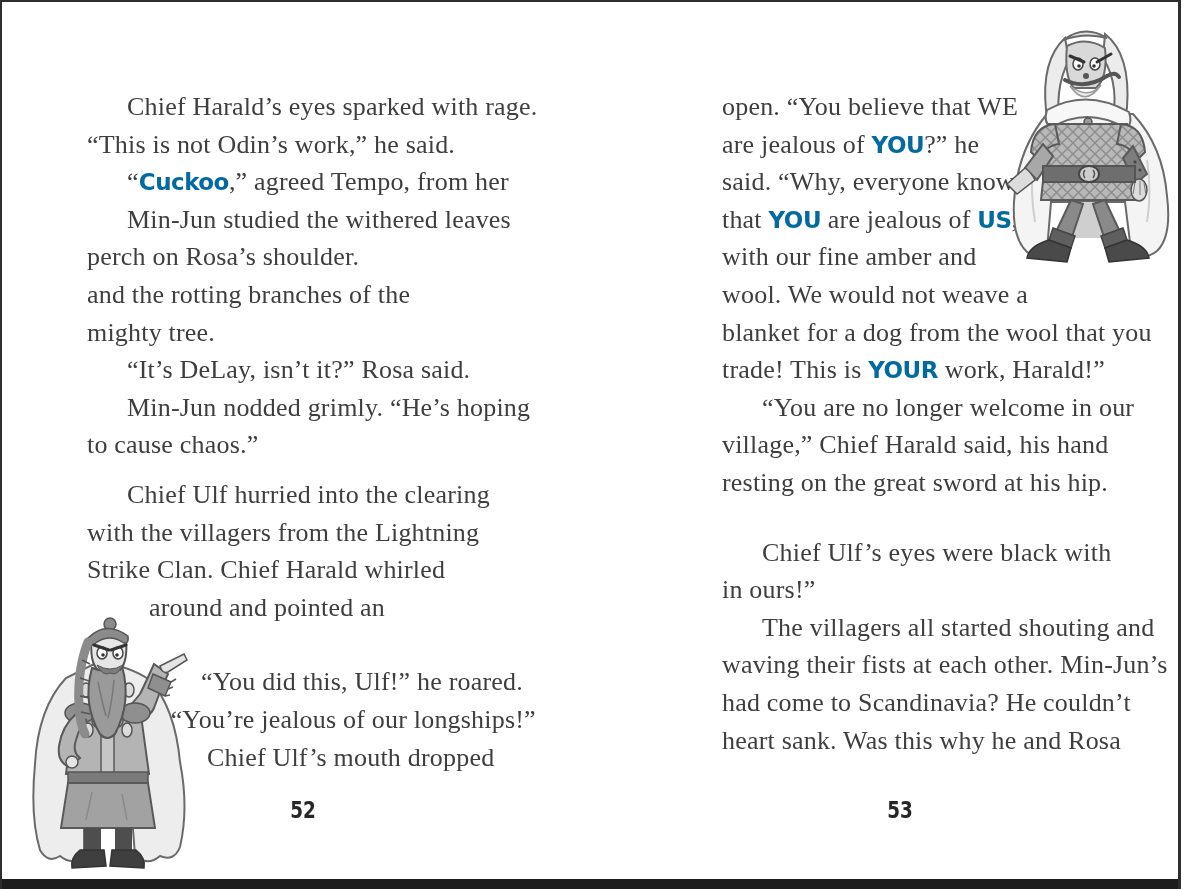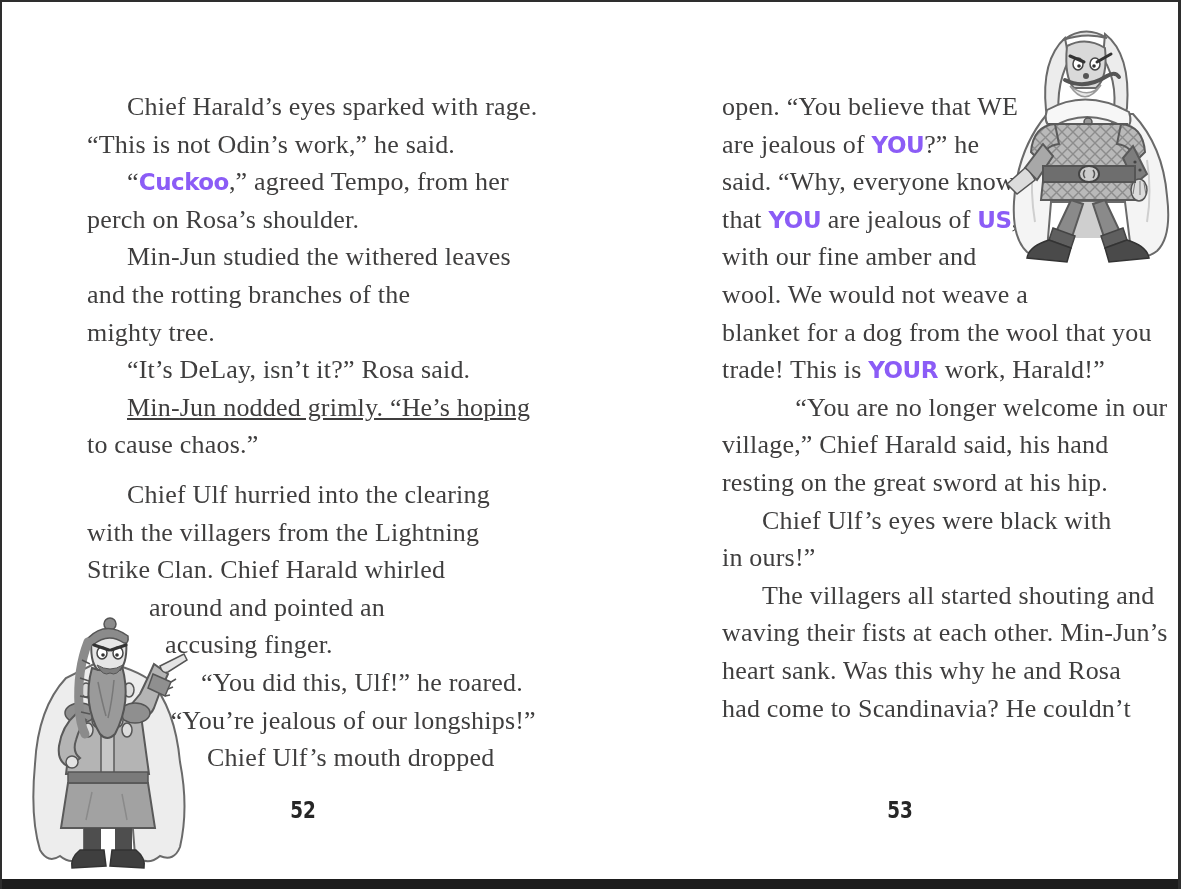--- a/index.html
+++ b/index.html
@@ -12,21 +12,21 @@
   .bottom-bar{position:absolute;left:0;right:0;bottom:0;height:10px;background:#1d1d1d;}
   .textblock{
     position:absolute;top:86px;font-size:26px;line-height:37.6px;
     color:#3f3e3e;white-space:nowrap;letter-spacing:0.2px;
   }
   .left-text{left:85px;}
   .right-text{left:720px;}
   .line{height:37.6px;}
   .funky{
     font-family:"DejaVu Sans",sans-serif;font-weight:800;font-size:23px;
-    letter-spacing:-0.5px;color:#8b5cf6;
+    letter-spacing:-0.5px;color:#0369a1;
   }
   .pagenum{
     position:absolute;font-family:"DejaVu Sans",sans-serif;font-weight:700;
     font-size:23px;color:#262626;transform:scaleX(0.8);width:90px;text-align:center;
   }
   .pagenum-left{left:256px;top:795px;}
   .pagenum-right{left:853px;top:795px;}
   .illus{position:absolute;}
   .illus-harald{left:20px;top:610px;}
   .illus-ulf{left:983px;top:20px;}
@@ -34,33 +34,32 @@
 </head>
 <body>
 
 <div class="screen">
 
   <div>
     <div class="textblock left-text">
         <div class="line" style="padding-left: 40px;"><span>Chief Harald’s eyes sparked with rage.</span></div>
         <div class="line"><span>“This is not Odin’s work,” he said.</span></div>
         <div class="line" style="padding-left: 40px;"><span>“</span><span class="funky">Cuckoo</span><span>,” agreed Tempo, from her</span></div>
+        <div class="line" style="padding-left: 40px;"><span>Min-Jun studied the withered leaves</span></div>
         <div class="line"><span>perch on Rosa’s shoulder.</span></div>
-        <div class="line" style="padding-left: 40px;"><span>Min-Jun studied the withered leaves</span></div>
         <div class="line"><span>and the rotting branches of the</span></div>
         <div class="line"><span>mighty tree.</span></div>
         <div class="line" style="padding-left: 40px;"><span>“It’s DeLay, isn’t it?” Rosa said.</span></div>
-        <div class="line" style="padding-left: 40px; text-decoration: underline;"><span>Min-Jun nodded grimly. “He’s hoping</span></div>
+        <div class="line" style="padding-left: 40px;"><span>Min-Jun nodded grimly. “He’s hoping</span></div>
         <div class="line"><span>to cause chaos.”</span></div>
         <div class="line" style="padding-left: 40px; margin-top: 12px;"><span>Chief Ulf hurried into the clearing</span></div>
         <div class="line"><span>with the villagers from the Lightning</span></div>
         <div class="line"><span>Strike Clan. Chief Harald whirled</span></div>
         <div class="line" style="padding-left: 62px;"><span>around and pointed an</span></div>
-        <div class="line" style="padding-left: 78px;"><span>accusing finger.</span></div>
-        <div class="line" style="padding-left: 114px;"><span>“You did this, Ulf!” he roared.</span></div>
+        <div class="line" style="padding-left: 114px; margin-top: 37px;"><span>“You did this, Ulf!” he roared.</span></div>
         <div class="line" style="padding-left: 82px; text-align: center;"><span>“You’re jealous of our longships!”</span></div>
         <div class="line" style="padding-left: 120px;"><span>Chief Ulf’s mouth dropped</span></div>
       </div>
 
     <svg class="illus illus-harald" width="168" height="262" viewBox="0 0 168 262">
 
       <path d="M44,66 Q16,96 13,152 Q8,205 18,238 Q26,252 38,244 Q50,254 62,244 L62,205 L110,205 L113,243 Q125,255 138,244 Q152,250 158,235 Q167,196 158,150 Q153,96 128,68 Q100,50 72,52 Z" fill="#ededed" stroke="#6a6a6a" stroke-width="2"></path>
 
       <path d="M108,100 Q126,110 132,96 Q138,78 146,62 L132,52 Q124,70 118,82 Q110,92 104,98 Z" fill="#b4b4b4" stroke="#5a5a5a" stroke-width="2"></path>
 
@@ -125,29 +124,29 @@
   <div>
     <div class="textblock right-text">
         <div class="line"><span>open. “You believe that WE</span></div>
         <div class="line"><span>are jealous of </span><span class="funky">YOU</span><span>?” he</span></div>
         <div class="line"><span>said. “Why, everyone knows</span></div>
         <div class="line"><span>that </span><span class="funky">YOU</span><span> are jealous of </span><span class="funky">US</span><span>,</span></div>
         <div class="line"><span>with our fine amber and</span></div>
         <div class="line"><span>wool. We would not weave a</span></div>
         <div class="line"><span>blanket for a dog from the wool that you</span></div>
         <div class="line"><span>trade! This is </span><span class="funky">YOUR</span><span> work, Harald!”</span></div>
-        <div class="line" style="padding-left: 40px; text-align: right;"><span>“You are no longer welcome in our</span></div>
+        <div class="line" style="padding-left: 40px;"><span>“You are no longer welcome in our</span></div>
         <div class="line"><span>village,” Chief Harald said, his hand</span></div>
         <div class="line"><span>resting on the great sword at his hip.</span></div>
-        <div class="line" style="padding-left: 40px;"><span>Chief Ulf’s eyes were black with</span></div>
+        <div class="line" style="padding-left: 40px; margin-top: 32px;"><span>Chief Ulf’s eyes were black with</span></div>
         <div class="line"><span>in ours!”</span></div>
         <div class="line" style="padding-left: 40px;"><span>The villagers all started shouting and</span></div>
         <div class="line"><span>waving their fists at each other. Min-Jun’s</span></div>
+        <div class="line"><span>had come to Scandinavia? He couldn’t</span></div>
         <div class="line"><span>heart sank. Was this why he and Rosa</span></div>
-        <div class="line"><span>had come to Scandinavia? He couldn’t</span></div>
       </div>
 
     <svg class="illus illus-ulf" width="207" height="248" viewBox="0 0 207 248">
       <defs>
         <pattern id="mail" width="11" height="11" patternUnits="userSpaceOnUse">
           <rect width="11" height="11" fill="#b9b9b9"></rect>
           <path d="M0,0 L11,11 M11,0 L0,11" stroke="#8c8c8c" stroke-width="1.4"></path>
         </pattern>
       </defs>
 

